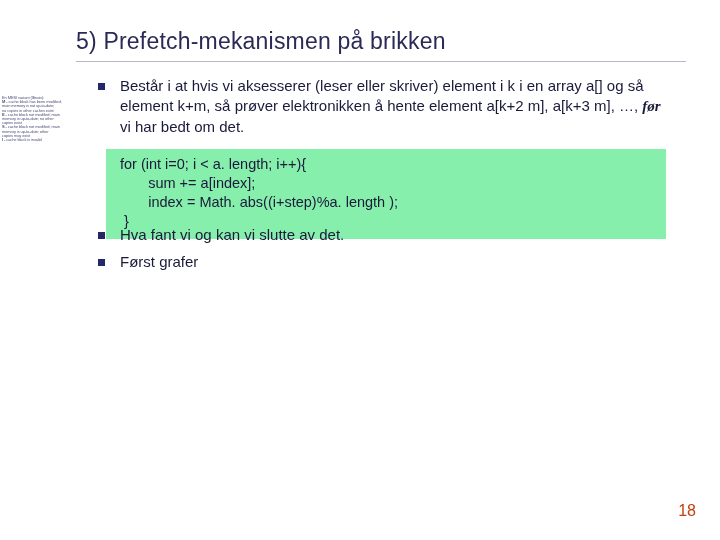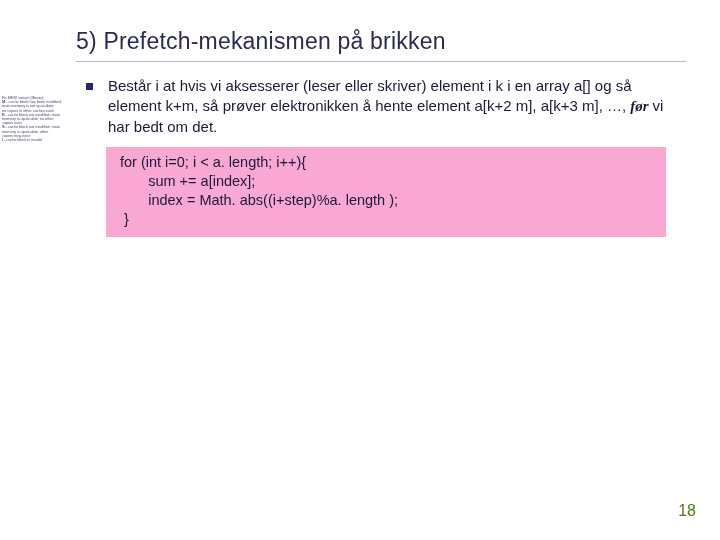--- a/index.html
+++ b/index.html
@@ -40,21 +40,21 @@
     font-size: 4px;
     line-height: 1.05;
     color: #3a3a6a;
     width: 64px;
     letter-spacing: -0.1px;
     opacity: 0.9;
   }
   .side-label b { font-weight: bold; }
   ul.bl {
     list-style: none;
-    margin: 0;
+    margin: 12px;
     padding: 0 6px 0 6px;
   }
   ul.bl > li {
     position: relative;
     padding-left: 26px;
     margin-bottom: 6px;
     line-height: 1.35;
   }
   ul.bl > li::before {
     content: "";
@@ -64,39 +64,39 @@
     width: 7px;
     height: 7px;
     background: #26266a;
   }
   .før {
     font-family: Georgia, "Times New Roman", serif;
     font-style: italic;
     font-weight: bold;
   }
   .codebox {
-    background: #f9a8d4;
+    background: #86efac;
     margin: 10px 0 4px 30px;
     padding: 6px 10px 8px 14px;
     font-size: 14.5px;
     line-height: 1.32;
     width: 560px;
     box-sizing: border-box;
   }
   .codebox .cl {
     white-space: pre;
     font-family: Verdana, Geneva, sans-serif;
   }
   .codebox .comment { color: #c03820; }
   .pagenum {
     position: absolute;
     right: 24px;
     bottom: 20px;
     font-size: 16px;
-    color: #4d7c0f;
+    color: #c2410c;
   }
 </style>
 </head>
 <body>
 
 <div class="slide">
 
   <h1 class="title">5) Prefetch-mekanismen på brikken</h1>
   <hr class="rule">
 
@@ -108,15 +108,23 @@
     </li>
   </ul>
 
   <div class="codebox">
     <div class="cl">for (int i=0; i &lt; a. length; i++){</div>
     <div class="cl">       sum += a[index];</div>
     <div class="cl">       index = Math. abs((i+step)%a. length );</div>
     <div class="cl"> }</div>
   </div>
 
+  <ul class="bl" style="margin-top:-18px;">
+    <li>
+      <span>Hva fant vi og kan vi slutte av det.</span>
+    </li>
+    <li>
+      <span>Først grafer</span>
+    </li>
+  </ul>
 
   <div class="pagenum">18</div>
 </div>
 
 </body></html>

